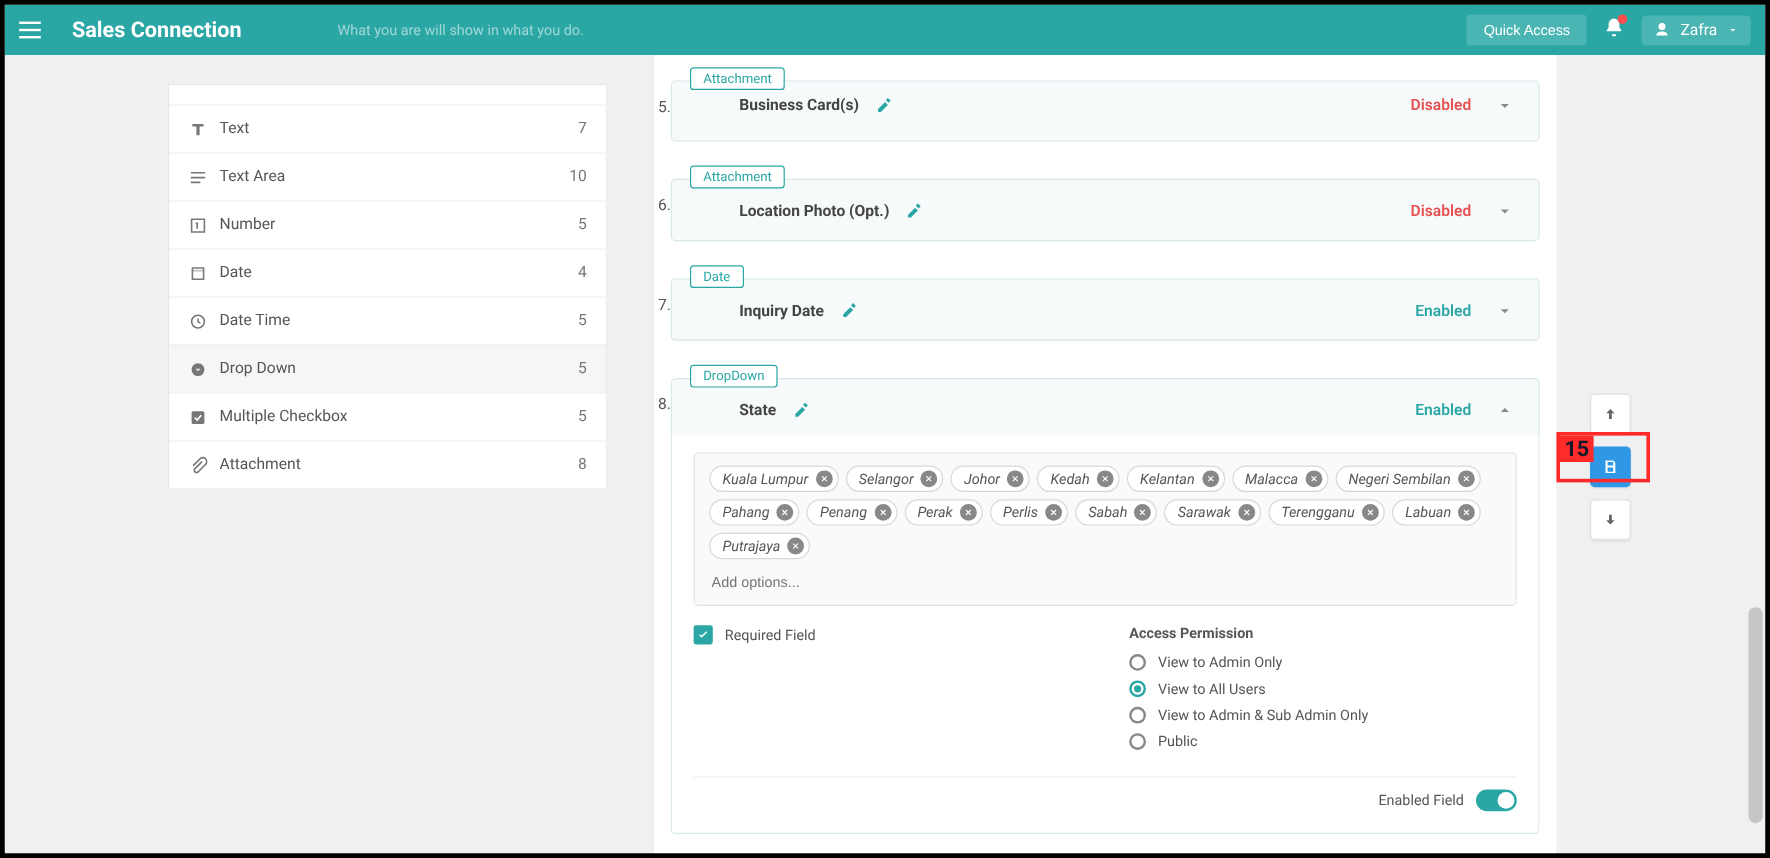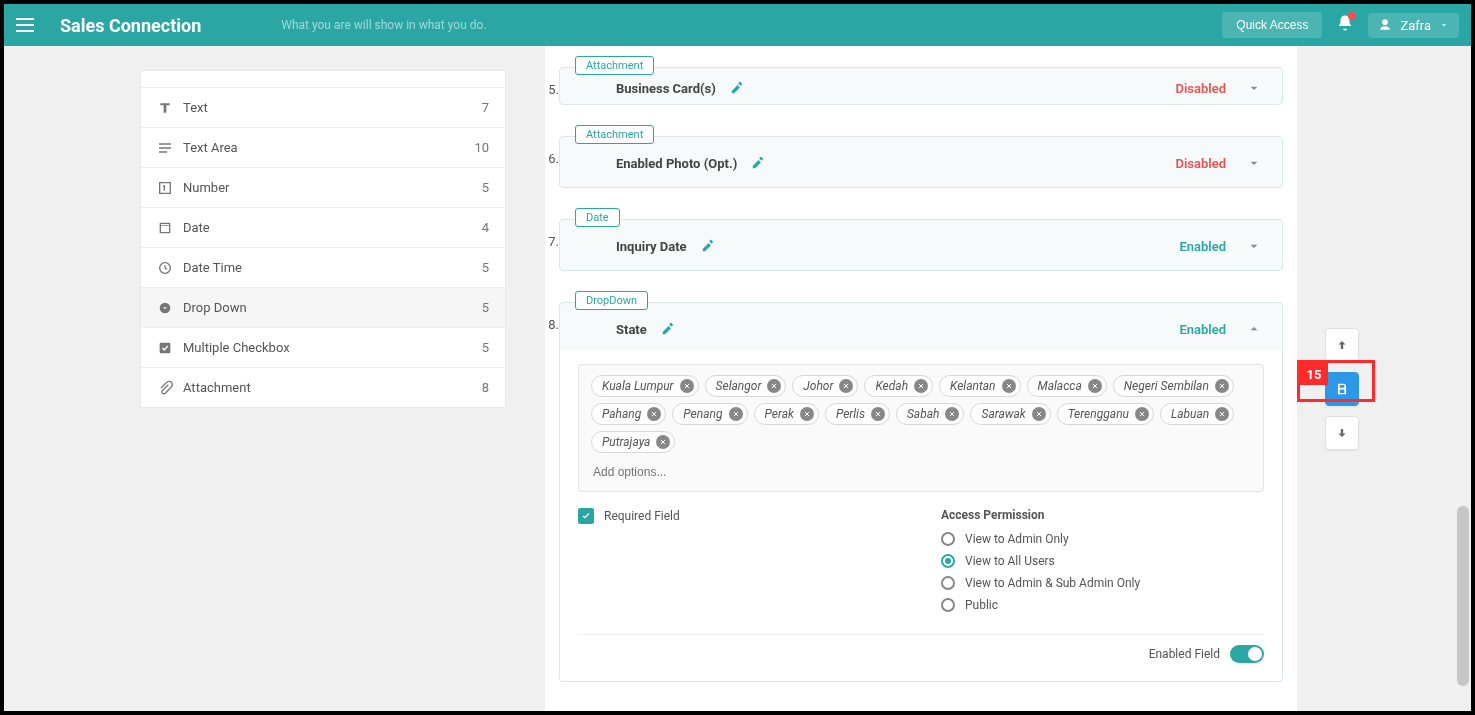--- a/index.html
+++ b/index.html
@@ -28,21 +28,21 @@
     .elem-row .ic svg { width:16px; height:16px; fill:#777; }
     .elem-row.selected { background:#f6f6f6; }
     .elem-row .cnt { margin-left:auto; color:#777; font-size:13px; }
 
     .right-panel { position:absolute; left:541px; top:0; width:752px; height:100%; background:#fff; overflow:visible; }
 
     .field-block { position:relative; margin:0 14px 10px; }
     .num { position:absolute; left:-24px; top:36px; font-size:13px; color:#555; width:24px; text-align:right; }
     .type-tag { display:inline-block; border:1px solid #2aa7a5; color:#2aa7a5; background:#fff; font-size:11px; padding:2px 10px; border-radius:3px; position:relative; top:8px; left:16px; z-index:2; }
     .field-card { border:1px solid #d9e8e8; border-radius:4px; background:#f6fafb; margin-top:0; padding:18px 20px 16px 56px; display:flex; align-items:center; }
-    .first-block .field-card { padding-top:12px; padding-bottom:8px; }
+    .first-block .field-card { padding-top:12px; padding-bottom:21px; }
     .field-title { font-size:13px; font-weight:700; color:#444; }
     .pencil { width:14px; height:14px; fill:#2aa7a5; margin-left:14px; cursor:pointer; }
     .status-slot { margin-left:auto; display:flex; align-items:center; gap:20px; }
     .status-disabled { color:#e65252; font-size:13px; font-weight:600; }
     .status-enabled { color:#2aa7a5; font-size:13px; font-weight:600; }
     .expand-ic { width:16px; height:16px; fill:#888; cursor:pointer; }
 
     .expanded-body { border:1px solid #d9e8e8; border-top:none; border-radius:0 0 4px 4px; background:#fff; margin-top:-4px; padding:14px 18px 18px; }
     .chips-box { border:1px solid #e3e3e3; background:#fafafa; border-radius:4px; padding:10px 12px 6px; }
     .chips { display:flex; flex-wrap:wrap; gap:6px; margin-bottom:6px; }
@@ -67,21 +67,21 @@
     .toggle { width:34px; height:18px; background:#2aa7a5; border-radius:9px; position:relative; cursor:pointer; }
     .toggle::after { content:''; width:14px; height:14px; background:#fff; border-radius:50%; position:absolute; top:2px; right:2px; }
 
     .side-btns { position:absolute; right:-62px; top:282px; display:flex; flex-direction:column; gap:10px; }
     .side-btn { width:34px; height:34px; background:#fff; border:1px solid #e1e1e1; border-radius:4px; display:flex; align-items:center; justify-content:center; cursor:pointer; box-shadow:0 1px 2px rgba(0,0,0,0.06); }
     .side-btn svg { width:14px; height:14px; fill:#666; }
     .side-btn.save { background:#2f98e6; border-color:#2f98e6; }
     .side-btn.save svg { fill:#fff; }
 
     .callout { position:absolute; right:-78px; top:314px; width:78px; height:42px; border:3px solid #ff2b2b; pointer-events:none; }
-    .callout-num { position:absolute; left:0; top:0; width:28px; height:22px; background:#ff2b2b; color:#ffffff; font-size:13px; font-weight:700; display:flex; align-items:center; justify-content:center; }
+    .callout-num { position:absolute; left:0; top:0; width:28px; height:22px; background:#ff2b2b; color:#0f172a; font-size:18px; font-weight:700; display:flex; align-items:center; justify-content:center; }
 
     .page-scrollbar { position:absolute; right:2px; top:460px; width:12px; height:180px; background:#c6c6c6; border-radius:6px; }
   </style>
 </head>
 <body>
 
 <div class="topbar">
   <div class="hamburger">
       <span></span>
       <span></span>
@@ -207,21 +207,21 @@
               <path d="M7 10l5 5 5-5z"></path>
             </svg>
         </span>
       </div>
     </div>
 
     <div class="field-block">
       <span class="type-tag">Attachment</span>
       <div class="num">6.</div>
       <div class="field-card">
-        <span class="field-title">Enabled Photo (Opt.)</span>
+        <span class="field-title">Location Photo (Opt.)</span>
         <svg class="pencil" viewBox="0 0 24 24">
             <path d="M3 17l10-10 4 4-10 10H3zM14 4l3-3 4 4-3 3z"></path>
           </svg>
         <span class="status-slot">
           <span class="status-disabled">Disabled</span>
           <svg class="expand-ic" viewBox="0 0 24 24">
               <path d="M7 10l5 5 5-5z"></path>
             </svg>
         </span>
       </div>

